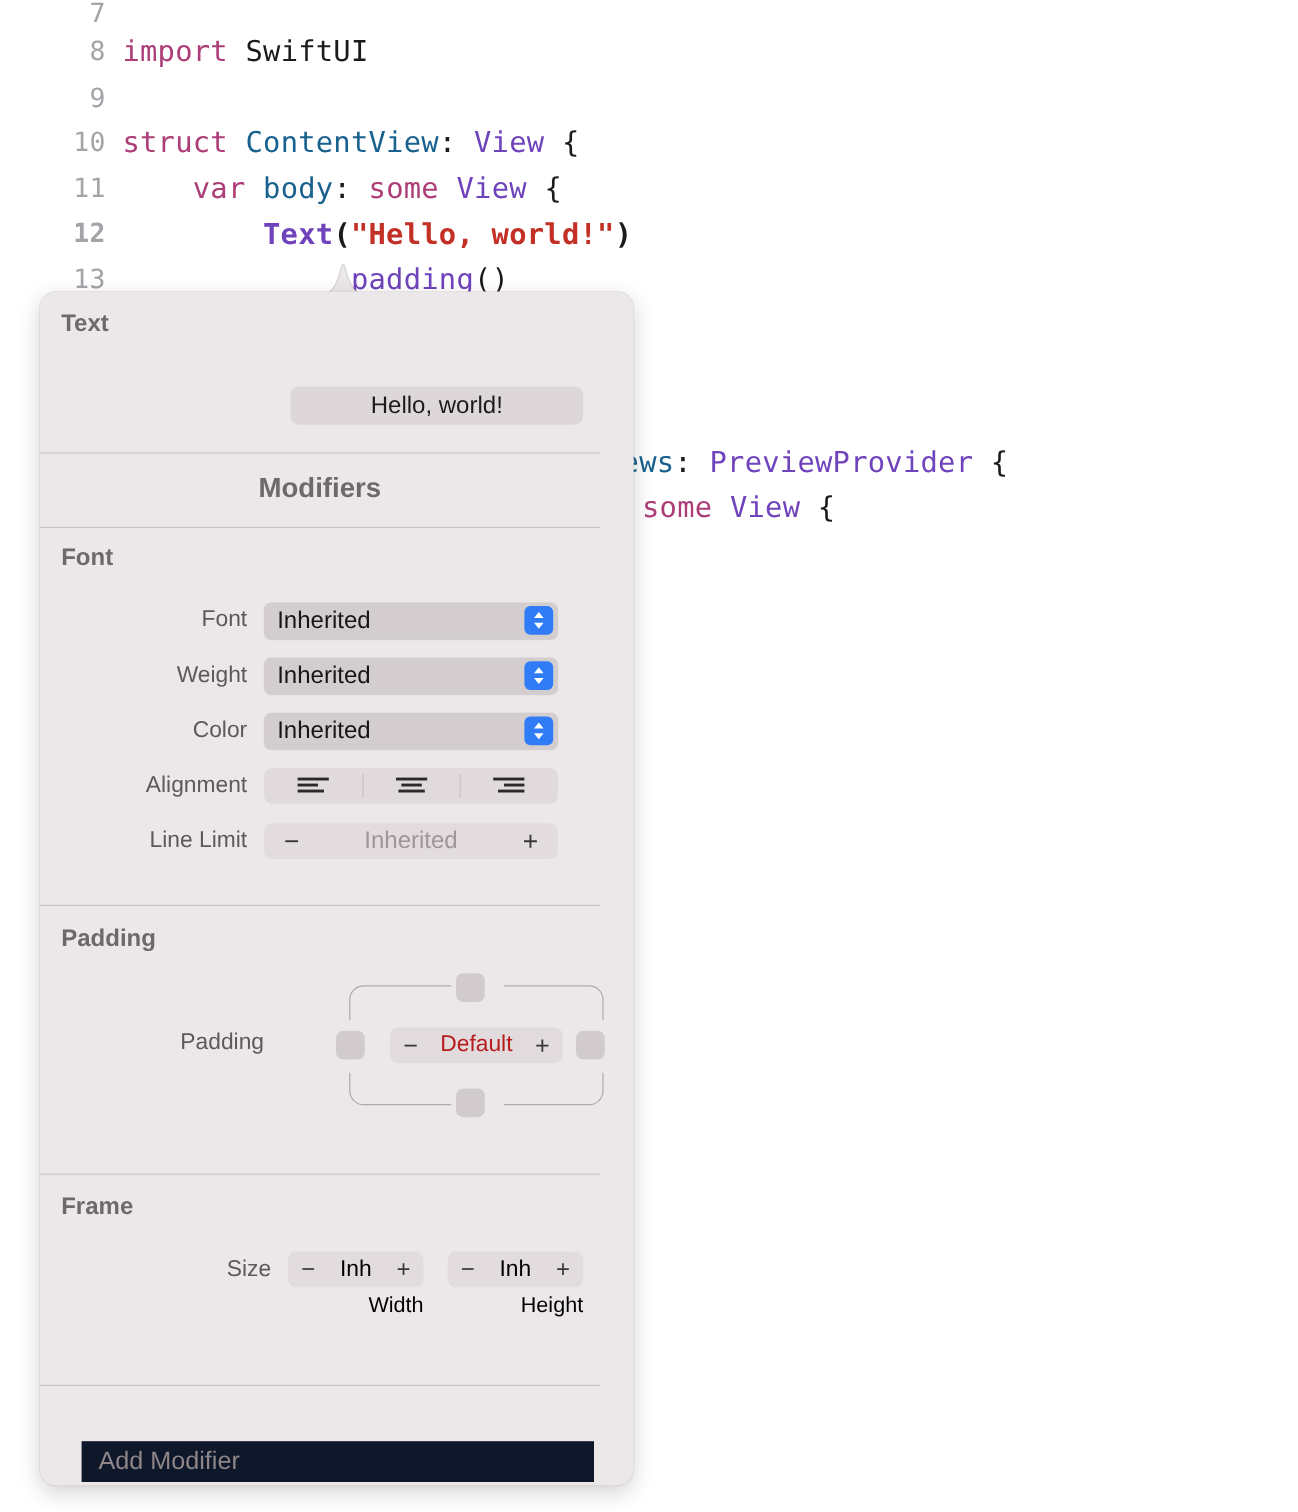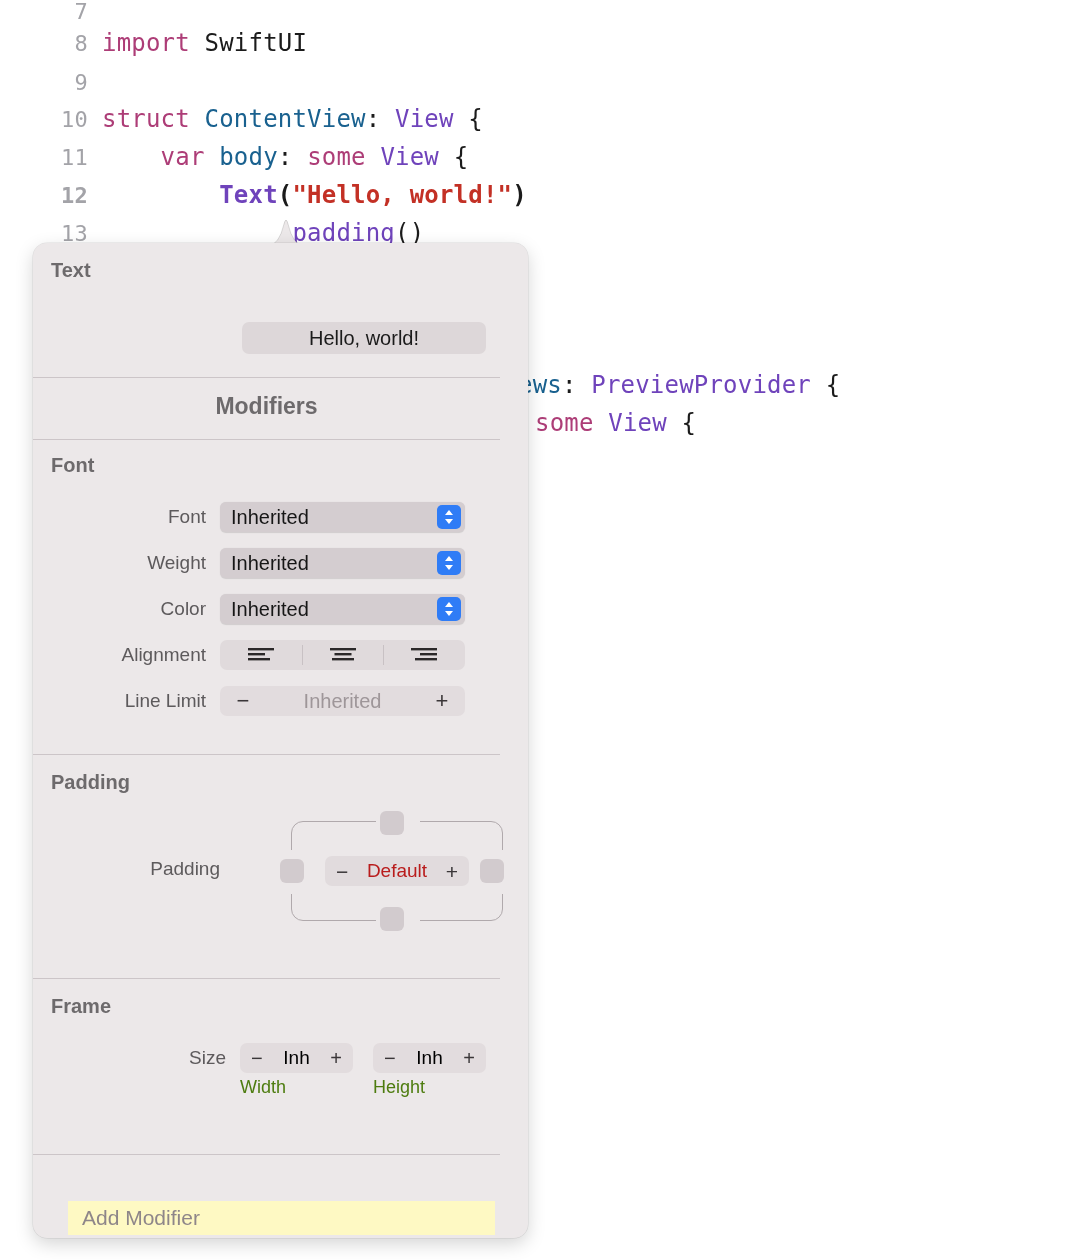--- a/index.html
+++ b/index.html
@@ -325,32 +325,32 @@
     align-items: center;
     justify-content: space-between;
     box-sizing: border-box;
     padding: 0 11px;
   }
   .pv-ministepper .sgn { color: #3a3638; font-size: 20px; line-height: 1; }
   .pv-ministepper .val { flex: 1 1 auto; text-align: center; color: #000000; font-size: 19px; }
   .pv-subcaption {
     position: absolute;
     font-size: 18px;
-    color: #4d7c0f;
-    text-align: left;
+    color: #000000;
+    text-align: right;
   }
 
   
   #pv-add-modifier {
     position: absolute;
     left: 35px;
     top: 958px;
     width: 427px;
     height: 34px;
-    background: #fef9c3;
+    background: #0f172a;
     display: flex;
     align-items: center;
     padding-left: 14px;
     box-sizing: border-box;
     font-size: 21px;
     color: #8e8689;
   }
 </style>
 </head>
 <body>

